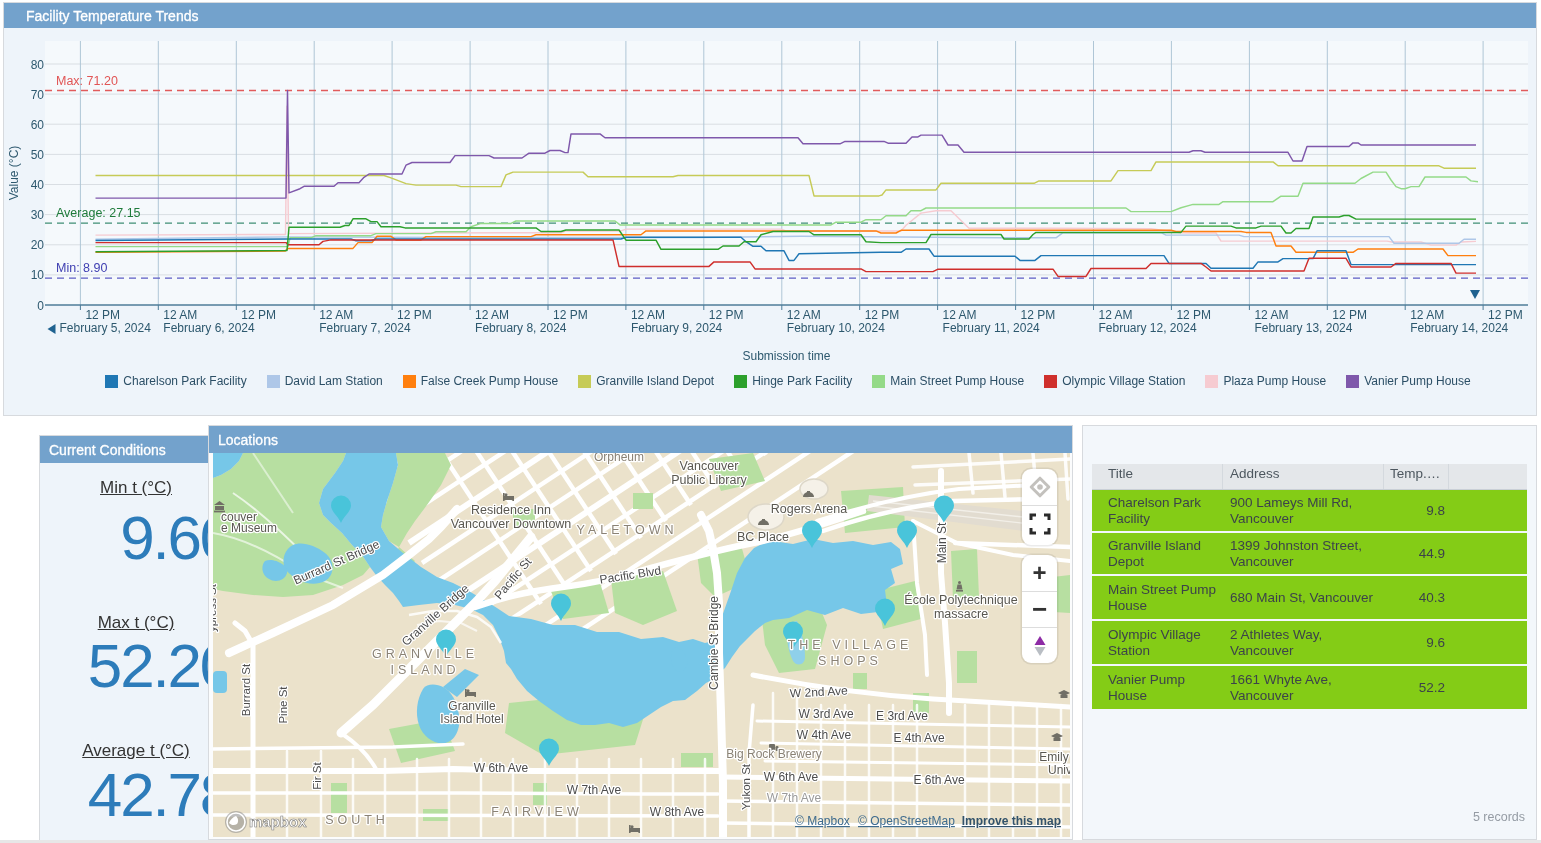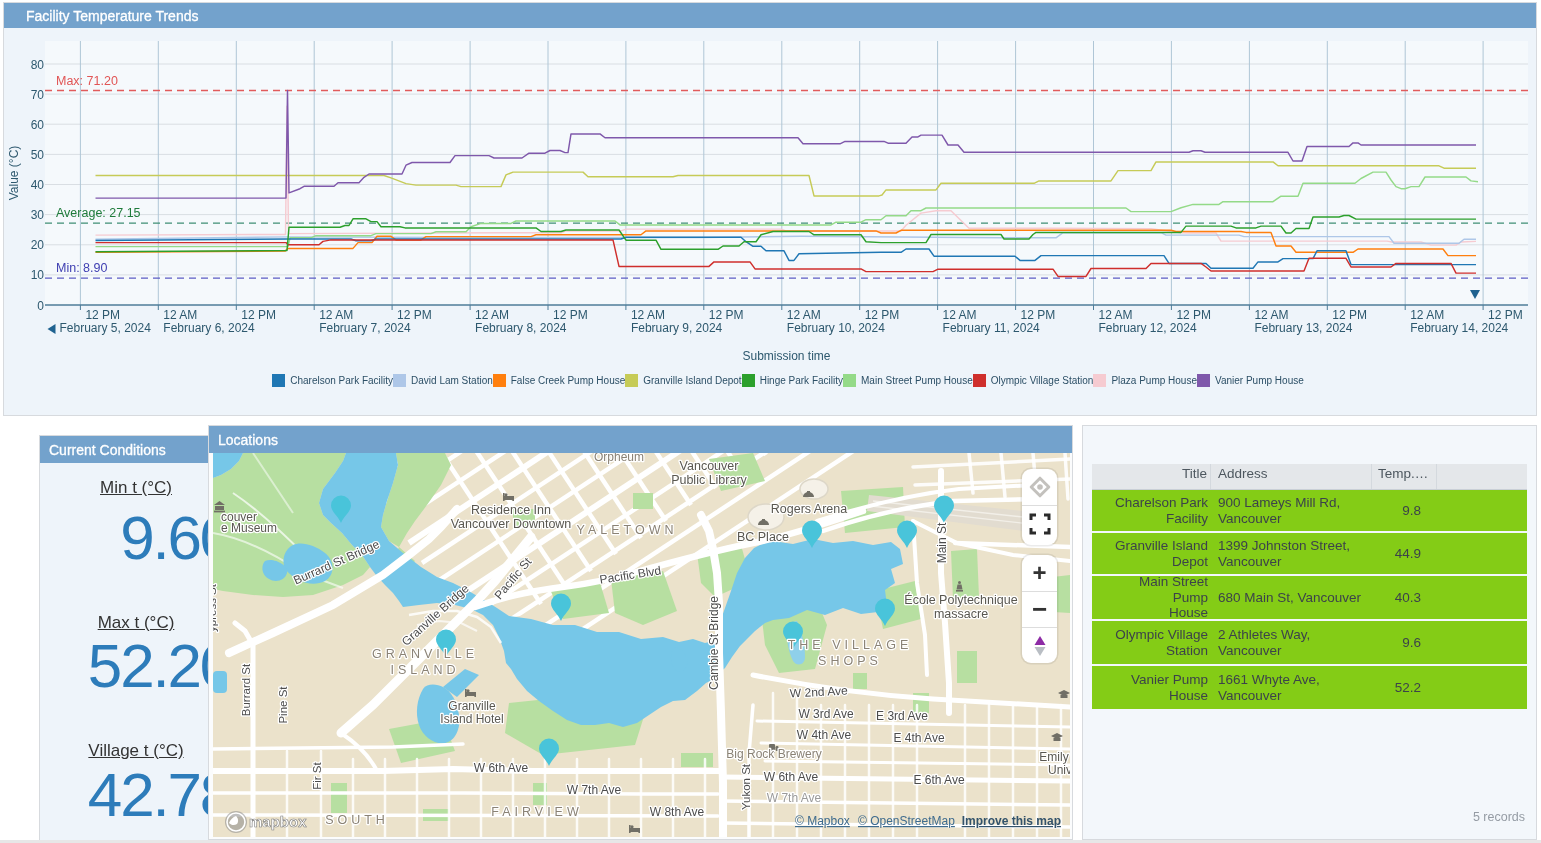--- a/index.html
+++ b/index.html
@@ -3,35 +3,35 @@
 * { margin:0; padding:0; box-sizing:border-box; }
 html,body { width:1541px; height:843px; background:#ffffff; font-family:"Liberation Sans", sans-serif; position:relative; overflow:hidden; }
 .panel { position:absolute; background:#eef4fa; border:1px solid #d7dade; }
 .phead { background:#73a2cc; color:#fff; font-size:14px; padding-left:9px; display:flex; align-items:center; -webkit-text-stroke:0.3px #ffffff; }
 #p1 { left:3px; top:2px; width:1534px; height:414px; }
 #p1 .phead { height:25px;padding-left:22px; }
 #p2 { left:3px; top:435px; width:194px; height:415px;margin-left:36px; }
 #p3 { left:208px; top:425px; width:865px; height:415px; background:#fbfcfd; }
 #p4 { left:1082px; top:425px; width:455px; height:415px; background:#f3f7fb; }
 #p2 .phead, #p3 .phead, #p4 .phead { height:27px; }
-.legend { position:absolute; left:36px; top:371px; width:1496px; display:flex; justify-content:center; gap:0; font-size:10px; color:#2c4f66; white-space:nowrap; }
+.legend { position:absolute; left:36px; top:371px; width:1496px; display:flex; justify-content:center; gap:20px; font-size:12px; color:#2c4f66; white-space:nowrap; }
 .li { display:flex; align-items:center; }
 .sq { width:13px; height:13px; display:inline-block; margin-right:5px; flex:none; }
 .bignum { position:absolute; width:100%; text-align:right; color:#2d7cba; font-size:62px; letter-spacing:-2.2px; line-height:62px; }
 .cclab { position:absolute; width:100%; text-align:center; color:#333; font-size:17px; line-height:20px;text-decoration:underline; }
 .mapbtns { position:absolute; width:35px; background:#fff; border-radius:9px; box-shadow:0 0 0 1.5px rgba(0,0,0,0.08); overflow:hidden; }
 .mb { height:36px; display:flex; align-items:center; justify-content:center; color:#333; }
 .tbl { position:absolute; left:9px; top:38px; width:435px; font-size:13.5px; color:#3c434a; }
 .trow { display:flex; background:#84cc16; border-bottom:2px solid #f3f7fb; }
 .thead { background:#e4e7ea; color:#4d575f; border-bottom:1px solid #c9cfd6; }
 .thead > div { border-right:1px solid #d4d9de; padding-top:2px; padding-bottom:2px; height:25px; }
 .thead > .c4 { border-right:none; }
-.c1 { width:119px; padding-left:16px; padding-right:3px; line-height:15.5px;text-align:right; }
+.c1 { width:131px; padding-left:16px; padding-right:3px; line-height:15.5px; }
 .c2 { width:161px; padding-left:7px; padding-right:2px; line-height:15.5px; }
-.c3 { width:65px; padding-left:6px; padding-right:16px; line-height:15.5px; }
+.c3 { width:65px; padding-left:6px; padding-right:4px; line-height:15.5px; }
 .c4 { flex:1; }
 .num { text-align:right; align-self:center; }
 .trow:not(.thead) { height:43px; align-items:center; }
 .trow:nth-child(n+4):not(.thead) { height:45px; }
 .recs { position:absolute; right:11px; bottom:15px; color:#959ca4; font-size:12.5px; }
 .botstrip { position:absolute; left:0; top:840px; width:1541px; height:3px; background:#e7e7e7; }
 </style></head>
 <body>
 <div class="panel" id="p1">
     <div class="phead">Facility Temperature Trends</div>
@@ -153,21 +153,21 @@
       <span class="li"><span class="sq" style="background:#f6cbd1"></span>Plaza Pump House</span>
       <span class="li"><span class="sq" style="background:#7f58ab"></span>Vanier Pump House</span>
     </div>
 </div>
 <div class="panel" id="p2">
     <div class="phead">Current Conditions</div>
  <div class="cclab" style="top:42px">Min t (°C)</div>
  <div class="bignum" style="top:71px">9.60</div>
  <div class="cclab" style="top:177px">Max t (°C)</div>
  <div class="bignum" style="top:199px">52.20</div>
- <div class="cclab" style="top:305px">Village t (°C)</div>
+ <div class="cclab" style="top:305px">Average t (°C)</div>
  <div class="bignum" style="top:328px">42.78</div>
 </div>
 <div class="panel" id="p3">
     <div class="phead">Locations</div>
 <svg width="857" height="384" viewBox="0 0 857 384" style="position:absolute;left:4px;top:27px" font-family="Liberation Sans, sans-serif">
 <rect width="857" height="384" fill="#ebe2cb"></rect>
 <clipPath id="dtclip">
         <path d="M165,0 L700,0 700,30 620,42 580,62 560,78 549,91 541,95 524,120 512,155 500,188 492,190 481,184 464,187 447,181 425,184 403,176 380,179 358,170 336,173 312,162 296,165 282,157 262,147 252,139 240,132 224,124 208,114 190,98 176,84 168,70 174,44 183,0 Z"></path>
       </clipPath>
 <g stroke="#ffffff" fill="none" clip-path="url(#dtclip)">

